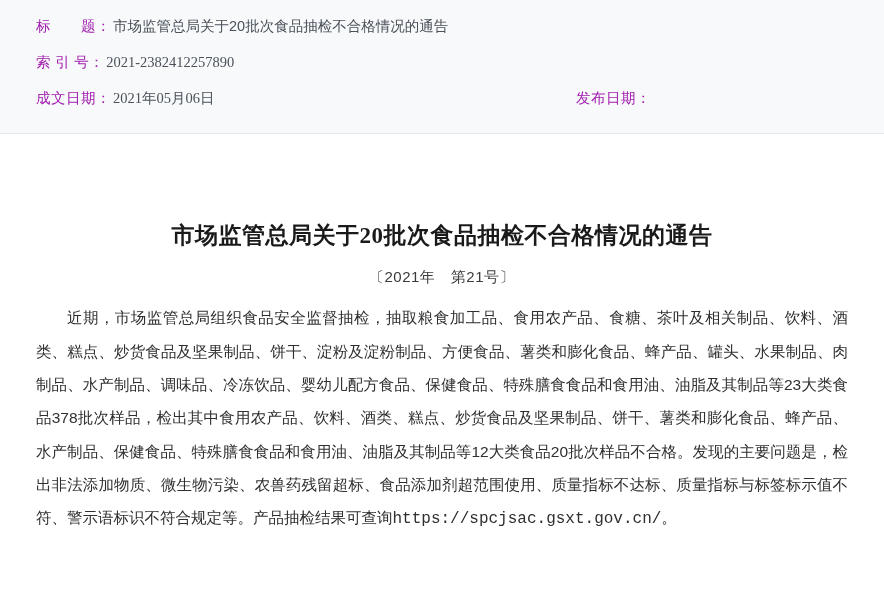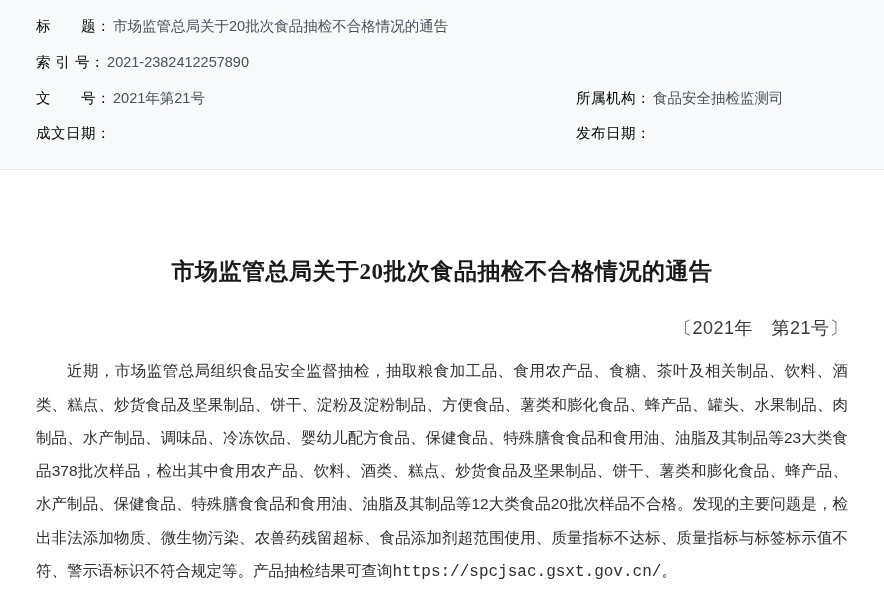--- a/index.html
+++ b/index.html
@@ -34,29 +34,30 @@
   .meta-cell {
     display: flex;
     align-items: baseline;
     font-size: 14.5px;
     line-height: 1.5;
     color: #444a52;
   }
   .meta-cell.left {
     width: 540px;
     flex: 0 0 540px;
+    font-family: Liberation Serif, serif;
   }
   .meta-cell.right {
     flex: 1 1 auto;
   }
   .meta-cell.full {
     width: 100%;
   }
   .meta-label {
-    color: #000000;
+    color: #a21caf;
     white-space: pre;
     letter-spacing: 0.5px;
   }
   .meta-value {
     color: #4a5158;
     margin-left: 2px;
   }
 
   
   .article {
@@ -67,24 +68,24 @@
     text-align: center;
     font-family: "Liberation Serif", serif;
     font-weight: bold;
     font-size: 23px;
     color: #1a1a1a;
     letter-spacing: 0.5px;
     margin: 86px 0 0 0;
     line-height: 1.4;
   }
   .doc-subtitle {
-    text-align: right;
-    font-size: 18px;
+    text-align: center;
+    font-size: 15px;
     color: #3a3a3a;
-    margin: 28px 0 0 0;
+    margin: 16px 0 0 0;
     letter-spacing: 0.5px;
   }
   .doc-para {
     font-size: 15.5px;
     line-height: 2.15;
     color: #2f2f2f;
     text-align: justify;
     text-justify: inter-ideograph;
     margin: 14px 0 0 0;
     text-indent: 2em;
@@ -107,34 +108,25 @@
     </div>
   </div>
 
   <div class="meta-row">
     <div class="meta-cell left">
       <span class="meta-label">索 引 号：</span>
       <span class="meta-value">2021-2382412257890</span>
     </div>
   </div>
 
-  <div class="meta-row">
-    <div class="meta-cell left">
-      <span class="meta-label">文　　号：</span>
-      <span class="meta-value">2021年第21号</span>
-    </div>
-    <div class="meta-cell right">
-      <span class="meta-label">所属机构：</span>
-      <span class="meta-value">食品安全抽检监测司</span>
-    </div>
-  </div>
 
   <div class="meta-row">
     <div class="meta-cell left">
       <span class="meta-label">成文日期：</span>
+      <span class="meta-value">2021年05月06日</span>
     </div>
     <div class="meta-cell right">
       <span class="meta-label">发布日期：</span>
     </div>
   </div>
 
 </div>
 
 <div class="article">
   <h1 class="doc-title">市场监管总局关于20批次食品抽检不合格情况的通告</h1>

